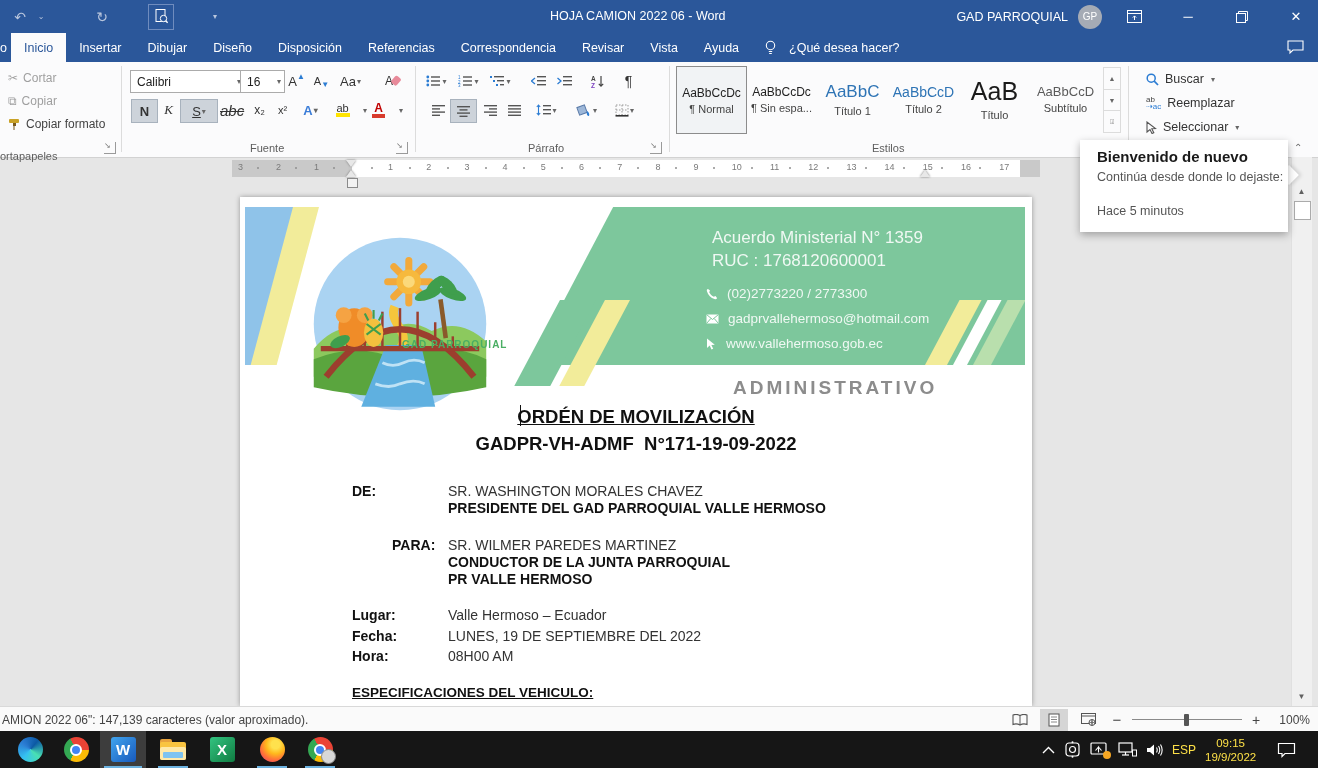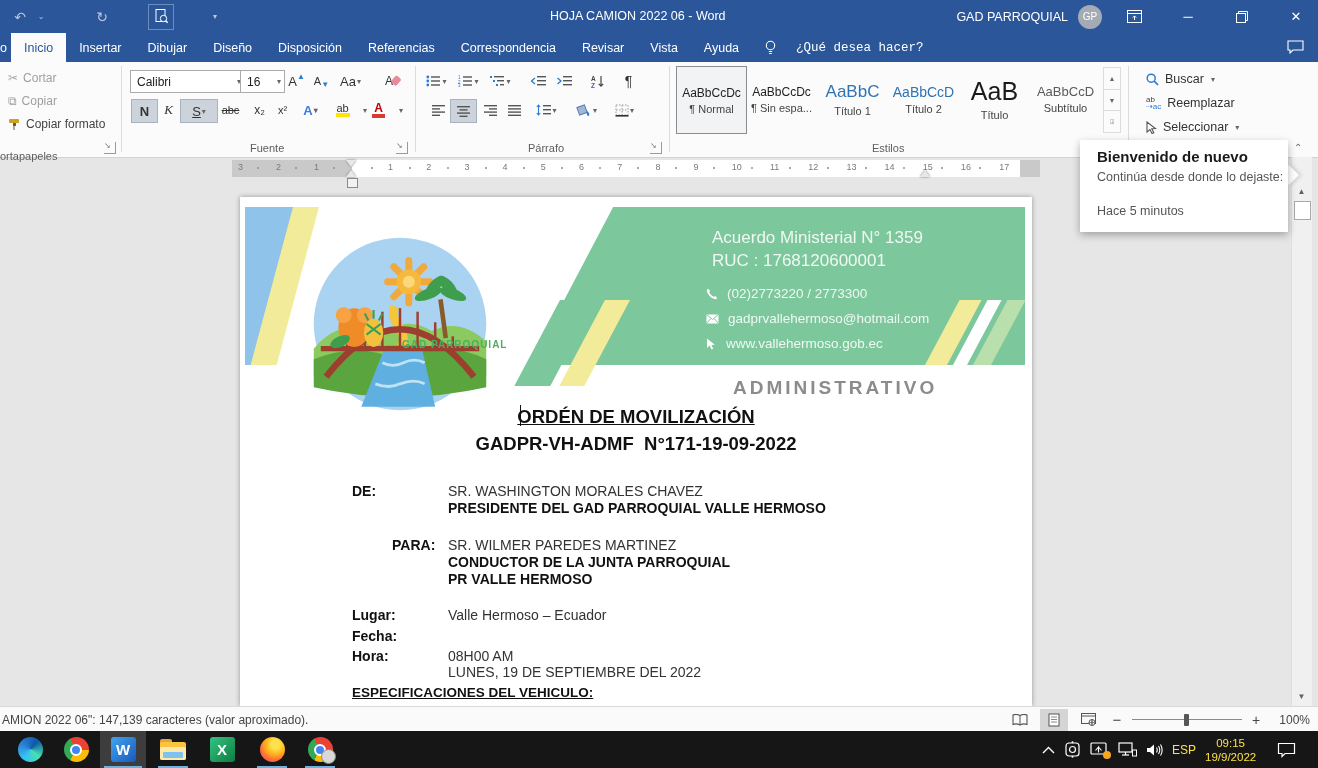--- a/index.html
+++ b/index.html
@@ -112,21 +112,21 @@
     <div class="rtab active">Inicio</div>
     <div class="rtab">Insertar</div>
     <div class="rtab">Dibujar</div>
     <div class="rtab">Diseño</div>
     <div class="rtab">Disposición</div>
     <div class="rtab">Referencias</div>
     <div class="rtab">Correspondencia</div>
     <div class="rtab">Revisar</div>
     <div class="rtab">Vista</div>
     <div class="rtab">Ayuda</div>
-    <div class="rtab" style="gap:20px;font-family:Liberation Mono, monospace;">
+    <div class="rtab" style="gap:13px;">
       <svg width="11" height="16" viewBox="0 0 11 16">
           <circle cx="5.5" cy="5.5" r="4.2" fill="none" stroke="#fff" stroke-width="1.1"></circle>
           <line x1="3.8" y1="11.5" x2="7.2" y2="11.5" stroke="#fff"></line>
           <line x1="4.2" y1="13.5" x2="6.8" y2="13.5" stroke="#fff"></line>
         </svg>
       <span>¿Qué desea hacer?</span>
     </div>
     <div style="margin-left:auto;margin-right:14px;">
       <svg width="17" height="15" viewBox="0 0 17 15">
           <path d="M1 1 H16 V10 H6 L3 13 V10 H1 Z" fill="none" stroke="#fff" stroke-width="1.1"></path>
@@ -174,21 +174,21 @@
           <text x="0" y="11" font-size="12" fill="#333" font-family="Liberation Sans">A</text>
           <rect x="8" y="2" width="7" height="9" rx="2" transform="rotate(40 11 6)" fill="#e88a9a"></rect>
         </svg>
     </div>
     <div class="ab fbtn pressed" style="left:131px;top:37px;font-weight:bold;">N</div>
     <div class="ab fbtn" style="left:156px;top:37px;font-style:italic;font-family:'Liberation Serif',serif;">K</div>
     <div class="ab fbtn pressed" style="left:180px;top:37px;width:32px;">
         <u>S</u>
         <span class="car8">▾</span>
       </div>
-    <div class="ab fbtn" style="left:218px;top:37px;text-decoration:line-through;font-size:11px;">abc</div>
+    <div class="ab fbtn" style="left:218px;top:37px;text-decoration:line-through;font-size:15px;font-style:italic;">abc</div>
     <div class="ab fbtn" style="left:247px;top:37px;font-size:12px;">x₂</div>
     <div class="ab fbtn" style="left:270px;top:37px;font-size:11px;">x²</div>
     <div class="ab fbtn" style="left:298px;top:37px;color:#3b7dd8;font-weight:bold;">
         <span>A</span>
         <span class="car8">▾</span>
       </div>
     <div class="ab fbtn" style="left:330px;top:37px;flex-direction:column;line-height:10px;">
         <span style="font-size:11px;">ab</span>
         <span style="width:14px;height:4px;background:#ffe400;display:block;"></span>
       </div>
@@ -530,21 +530,21 @@
     <div class="ab doc-bold" style="left:208px;top:303px;">PRESIDENTE DEL GAD PARROQUIAL VALLE HERMOSO</div>
 
     <div class="ab doc-label" style="left:112px;top:340px;padding-left:40px;">PARA:</div>
     <div class="ab doc-val" style="left:208px;top:340px;">SR. WILMER PAREDES MARTINEZ</div>
     <div class="ab doc-bold" style="left:208px;top:357px;">CONDUCTOR DE LA JUNTA PARROQUIAL</div>
     <div class="ab doc-bold" style="left:208px;top:374px;">PR VALLE HERMOSO</div>
 
     <div class="ab doc-label" style="left:112px;top:410px;">Lugar:</div>
     <div class="ab doc-val" style="left:208px;top:410px;">Valle Hermoso – Ecuador</div>
     <div class="ab doc-label" style="left:112px;top:431px;">Fecha:</div>
-    <div class="ab doc-val" style="left:208px;top:431px;margin-top:36px;">LUNES, 19 DE SEPTIEMBRE DEL 2022</div>
+    <div class="ab doc-val" style="left:208px;top:431px;">LUNES, 19 DE SEPTIEMBRE DEL 2022</div>
     <div class="ab doc-label" style="left:112px;top:451px;">Hora:</div>
     <div class="ab doc-val" style="left:208px;top:451px;">08H00 AM</div>
 
     <div class="ab" style="left:112px;top:488px;font-size:13.5px;font-weight:bold;color:#111;"><u>ESPECIFICACIONES DEL VEHICULO:</u></div>
   </div>
 
   <div class="ab" style="left:1282px;top:168px;width:14px;height:14px;background:#fff;transform:rotate(45deg);box-shadow:2px -2px 4px rgba(0,0,0,.12);z-index:29;"></div>
   <div class="ab popup">
     <div class="ab" style="left:17px;top:8px;font-size:15px;font-weight:bold;color:#1a1a1a;">Bienvenido de nuevo</div>
     <div class="ab" style="left:17px;top:30px;font-size:12.5px;color:#555;">Continúa desde donde lo dejaste:</div>

